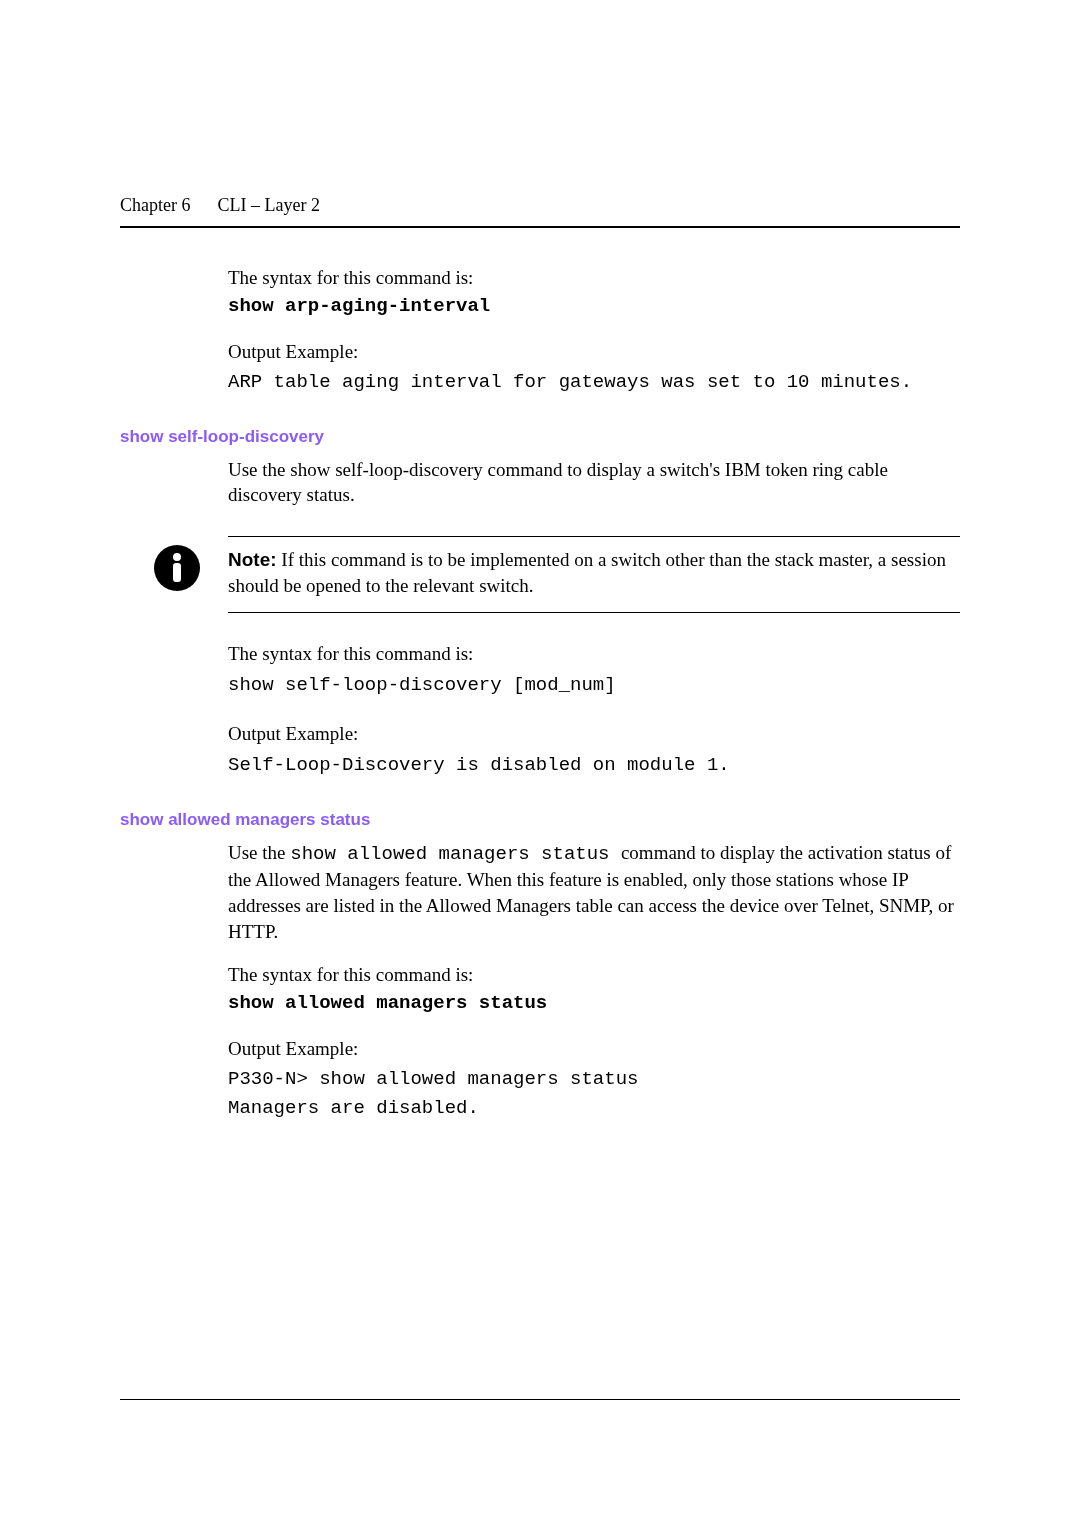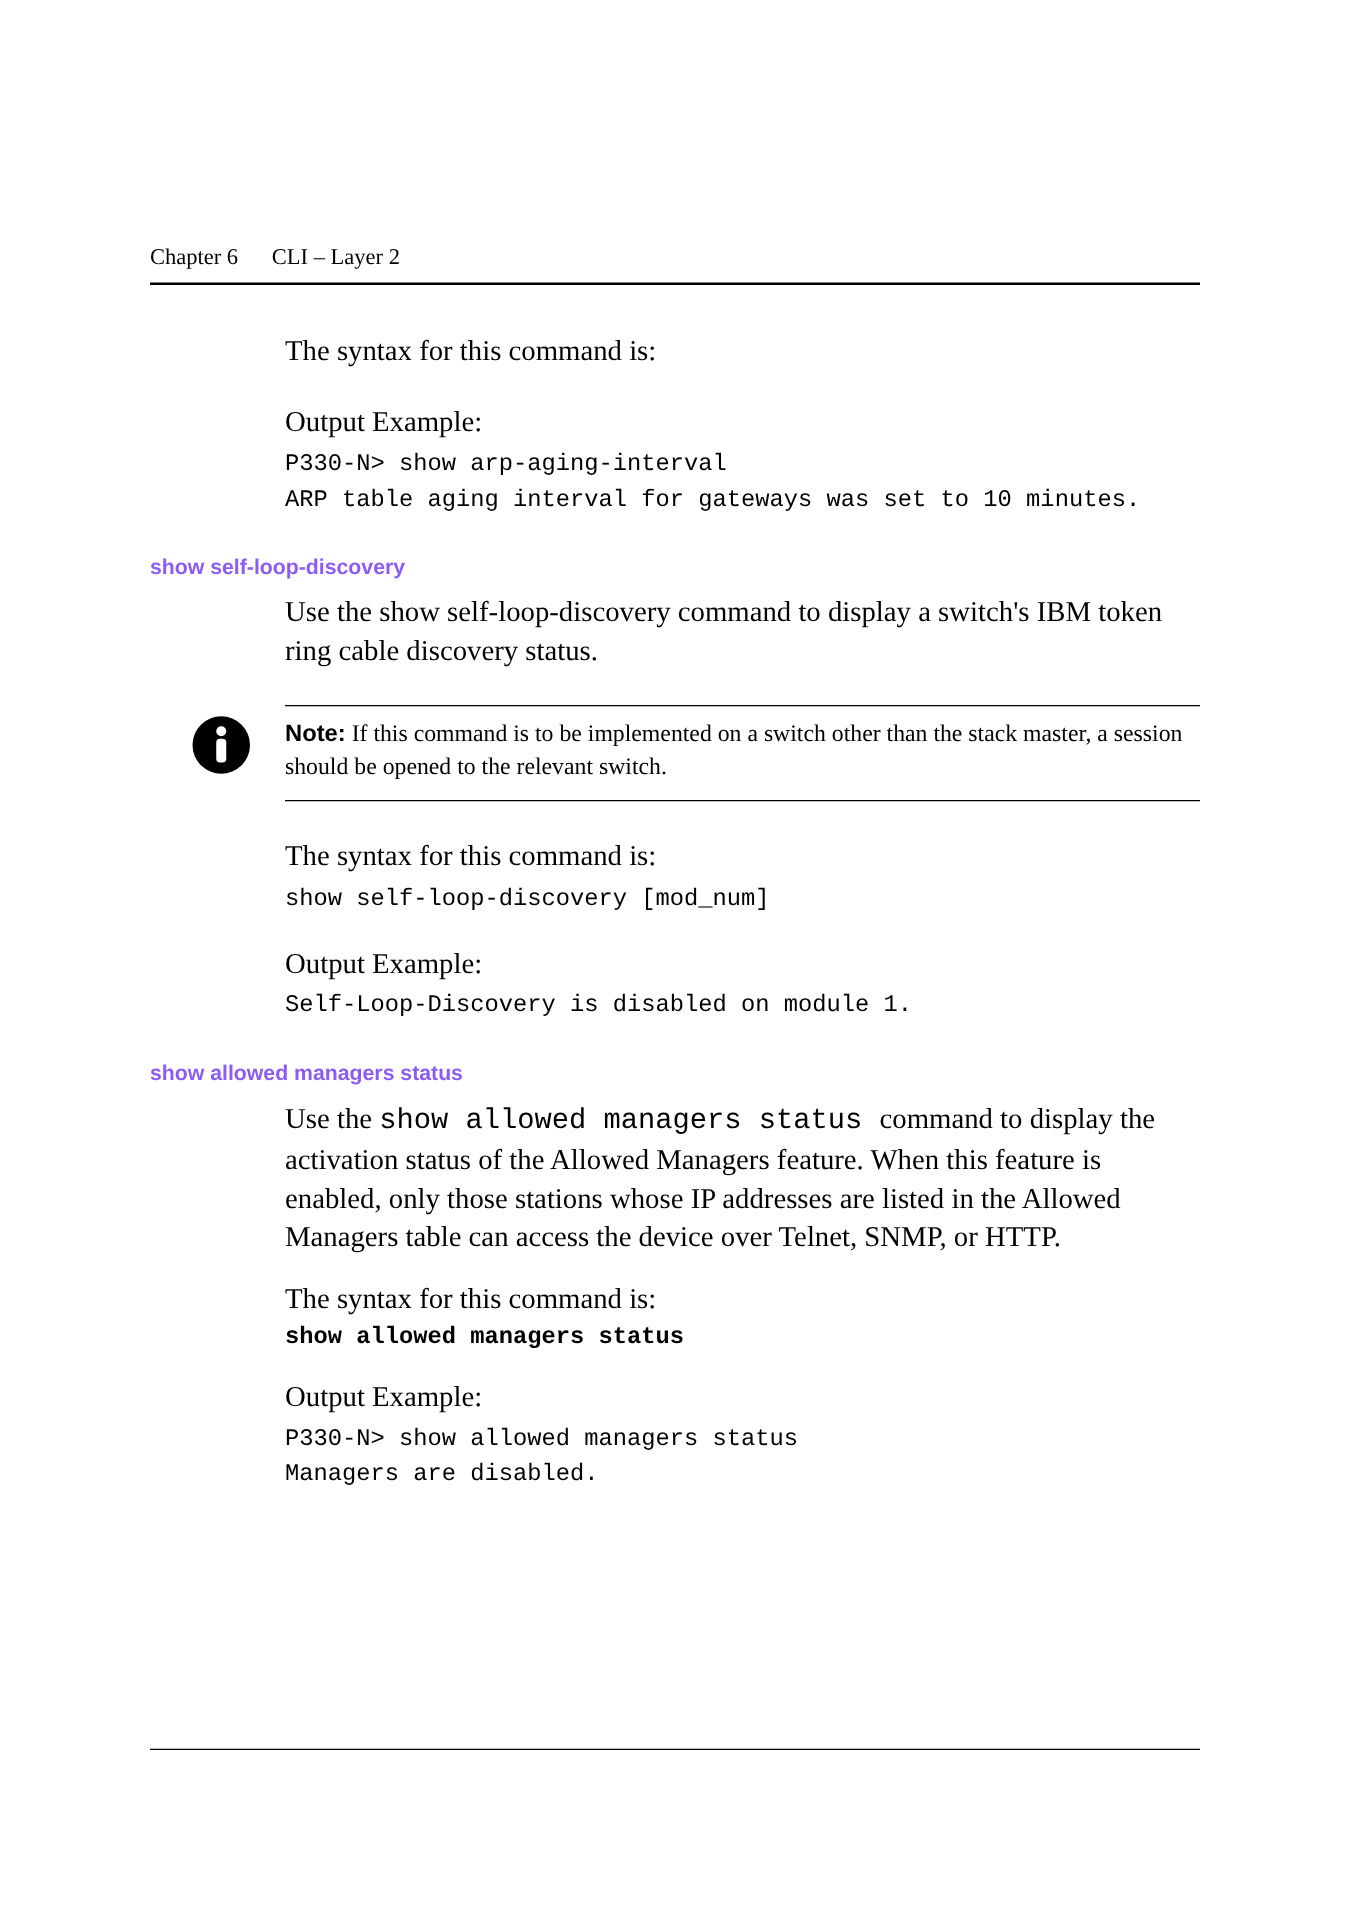--- a/index.html
+++ b/index.html
@@ -33,21 +33,21 @@
     border-top: 2px solid #000;
     margin: 0;
   }
   .body {
     margin-top: 65px;
   }
   .indent {
     margin-left: 108px;
   }
   .para {
-    font-size: 23px;
+    font-size: 19px;
     line-height: 1.35;
     margin: 0 0 4px 0;
   }
   .mono {
     font-family: "Courier New", Courier, monospace;
     font-size: 19px;
     line-height: 1.5;
     white-space: pre;
     margin: 0;
   }
@@ -147,23 +147,23 @@
       &nbsp;&nbsp;&nbsp;&nbsp;
       <span>CLI – Layer 2</span>
     </div>
     <hr class="running-head-rule">
   </div>
 
   <div class="body">
 
     <div class="indent">
       <p class="para">The syntax for this command is:</p>
+      <p class="bold-mono">show arp-aging-interval</p>
       <div class="gap-md"></div>
       <p class="para">Output Example:</p>
-      <p class="mono">P330-N&gt; show arp-aging-interval</p>
       <p class="mono">ARP table aging interval for gateways was set to 10 minutes.</p>
     </div>
 
     <h4 class="section-head">show self-loop-discovery</h4>
     <div class="indent">
       <p class="para">Use the show self-loop-discovery command to display a switch's IBM token ring cable discovery status.</p>
     </div>
 
 
     <div class="note-block">

